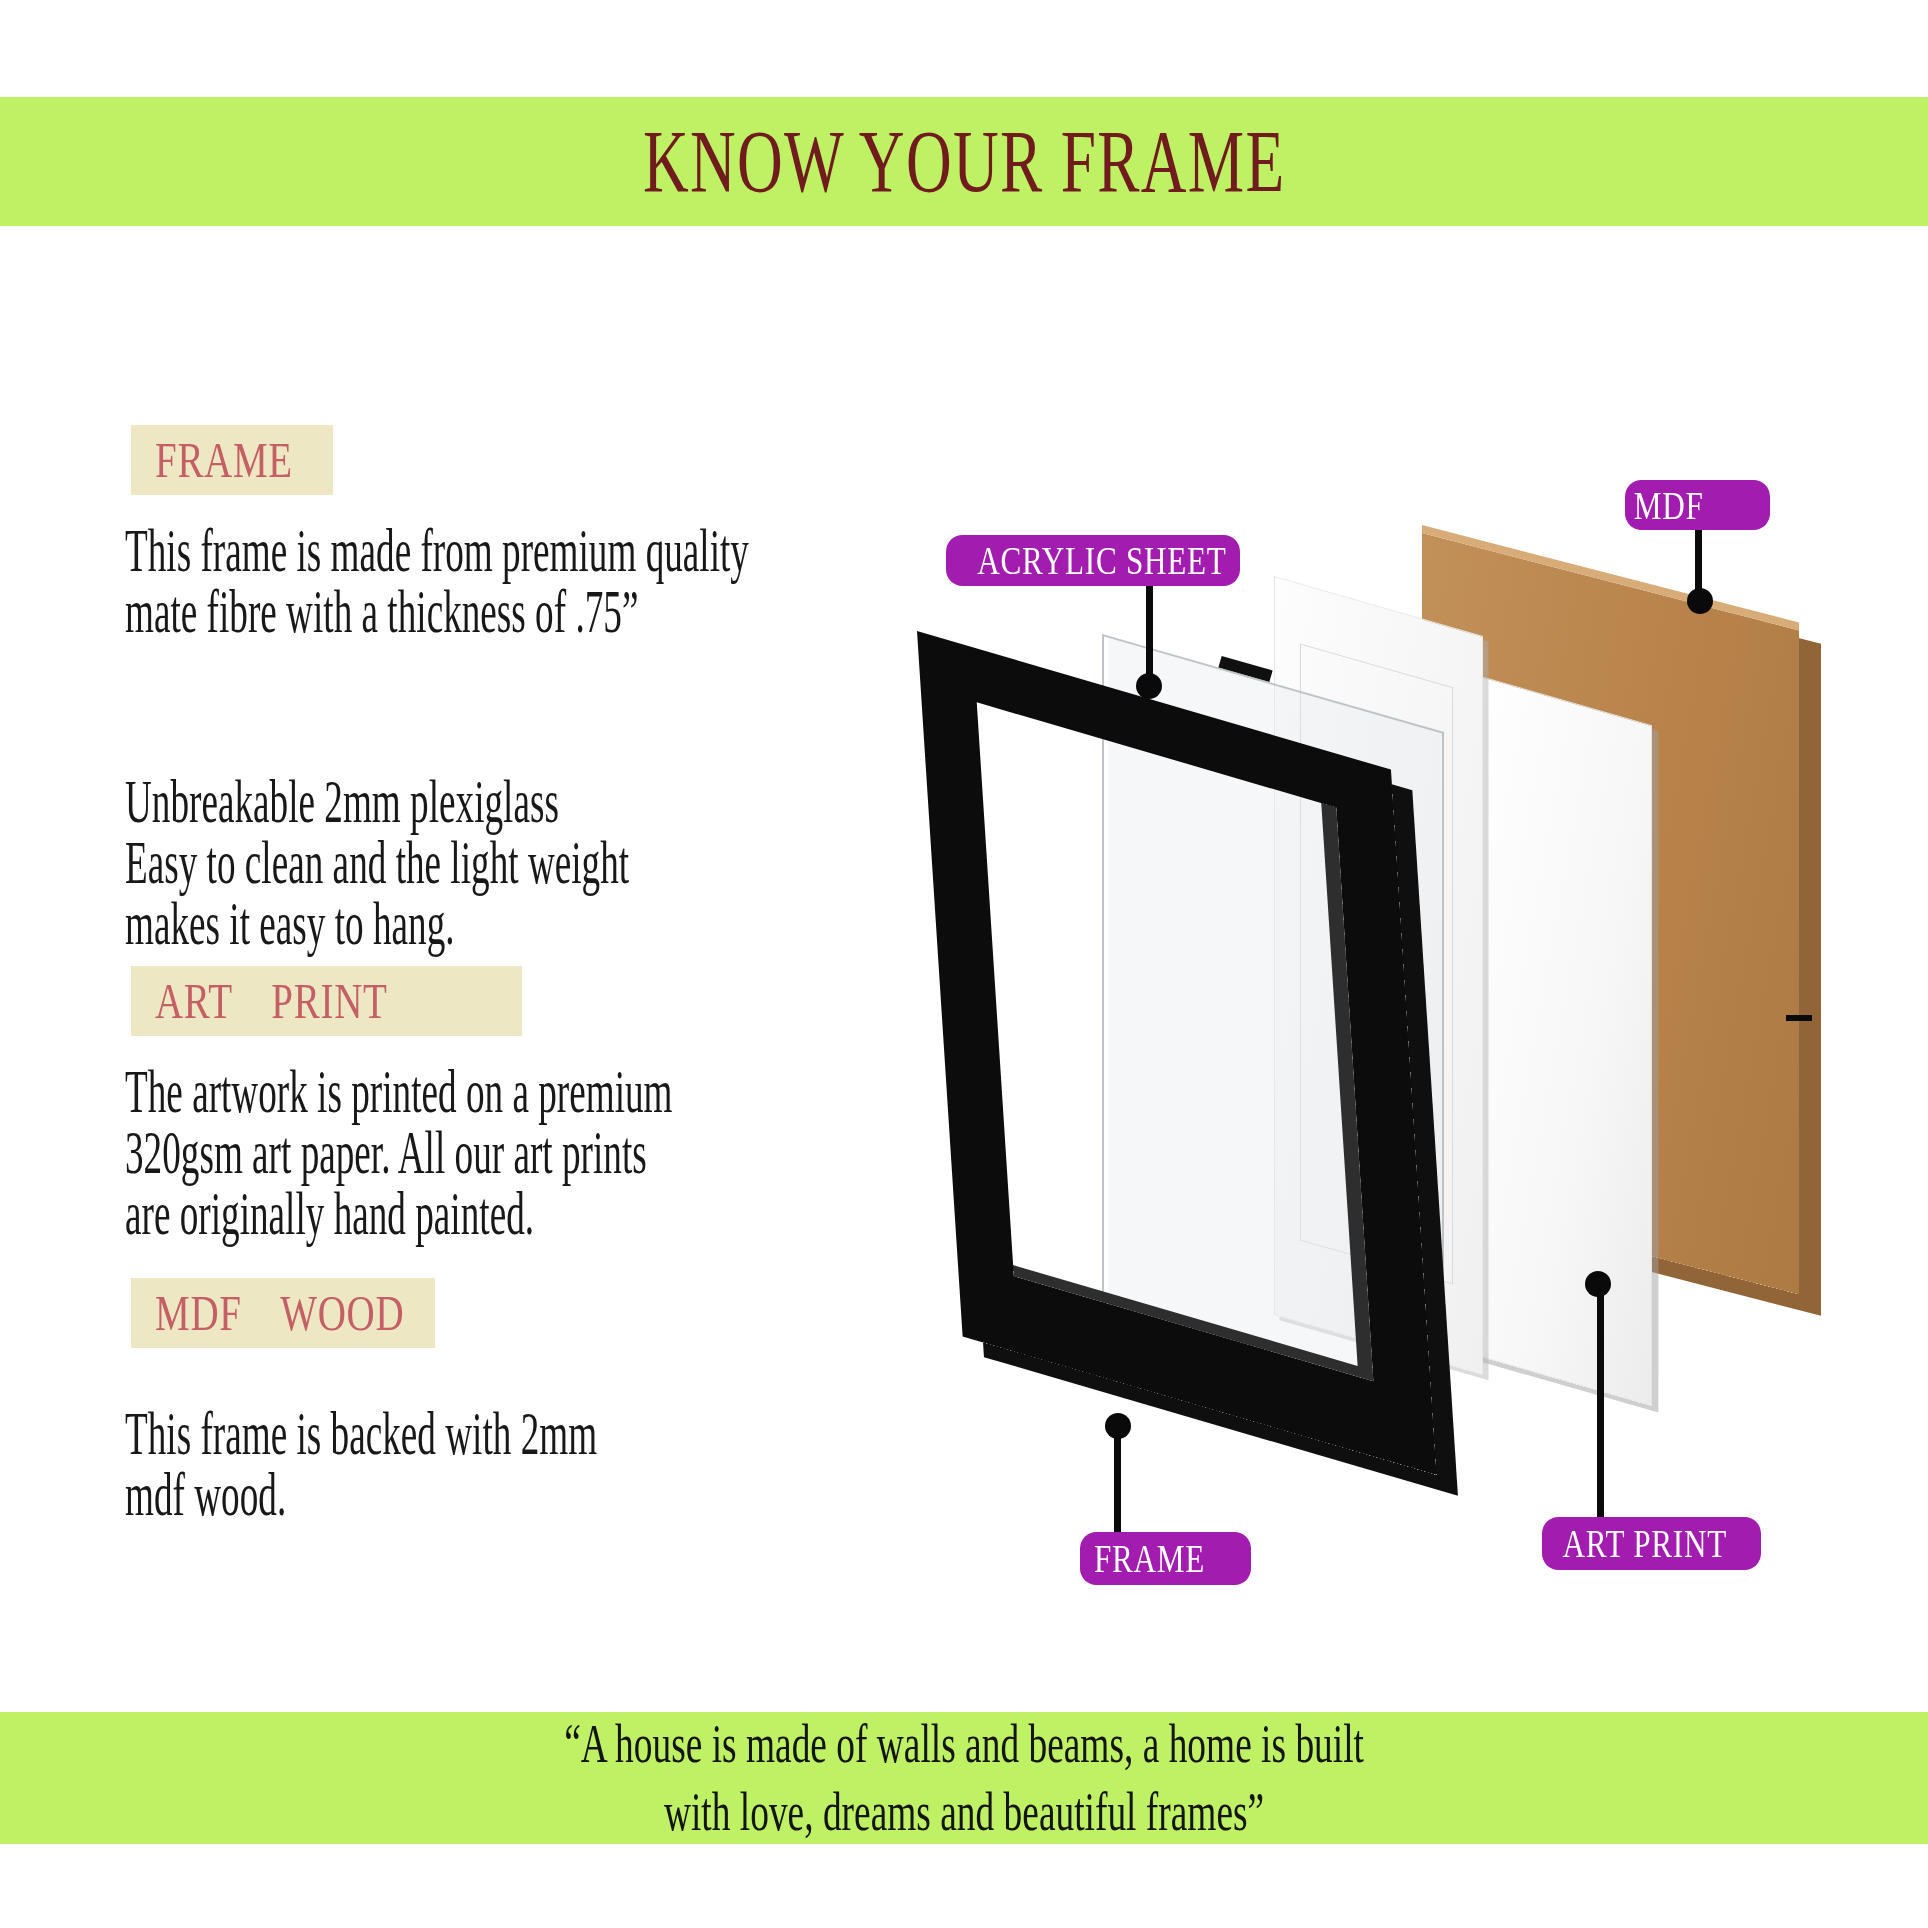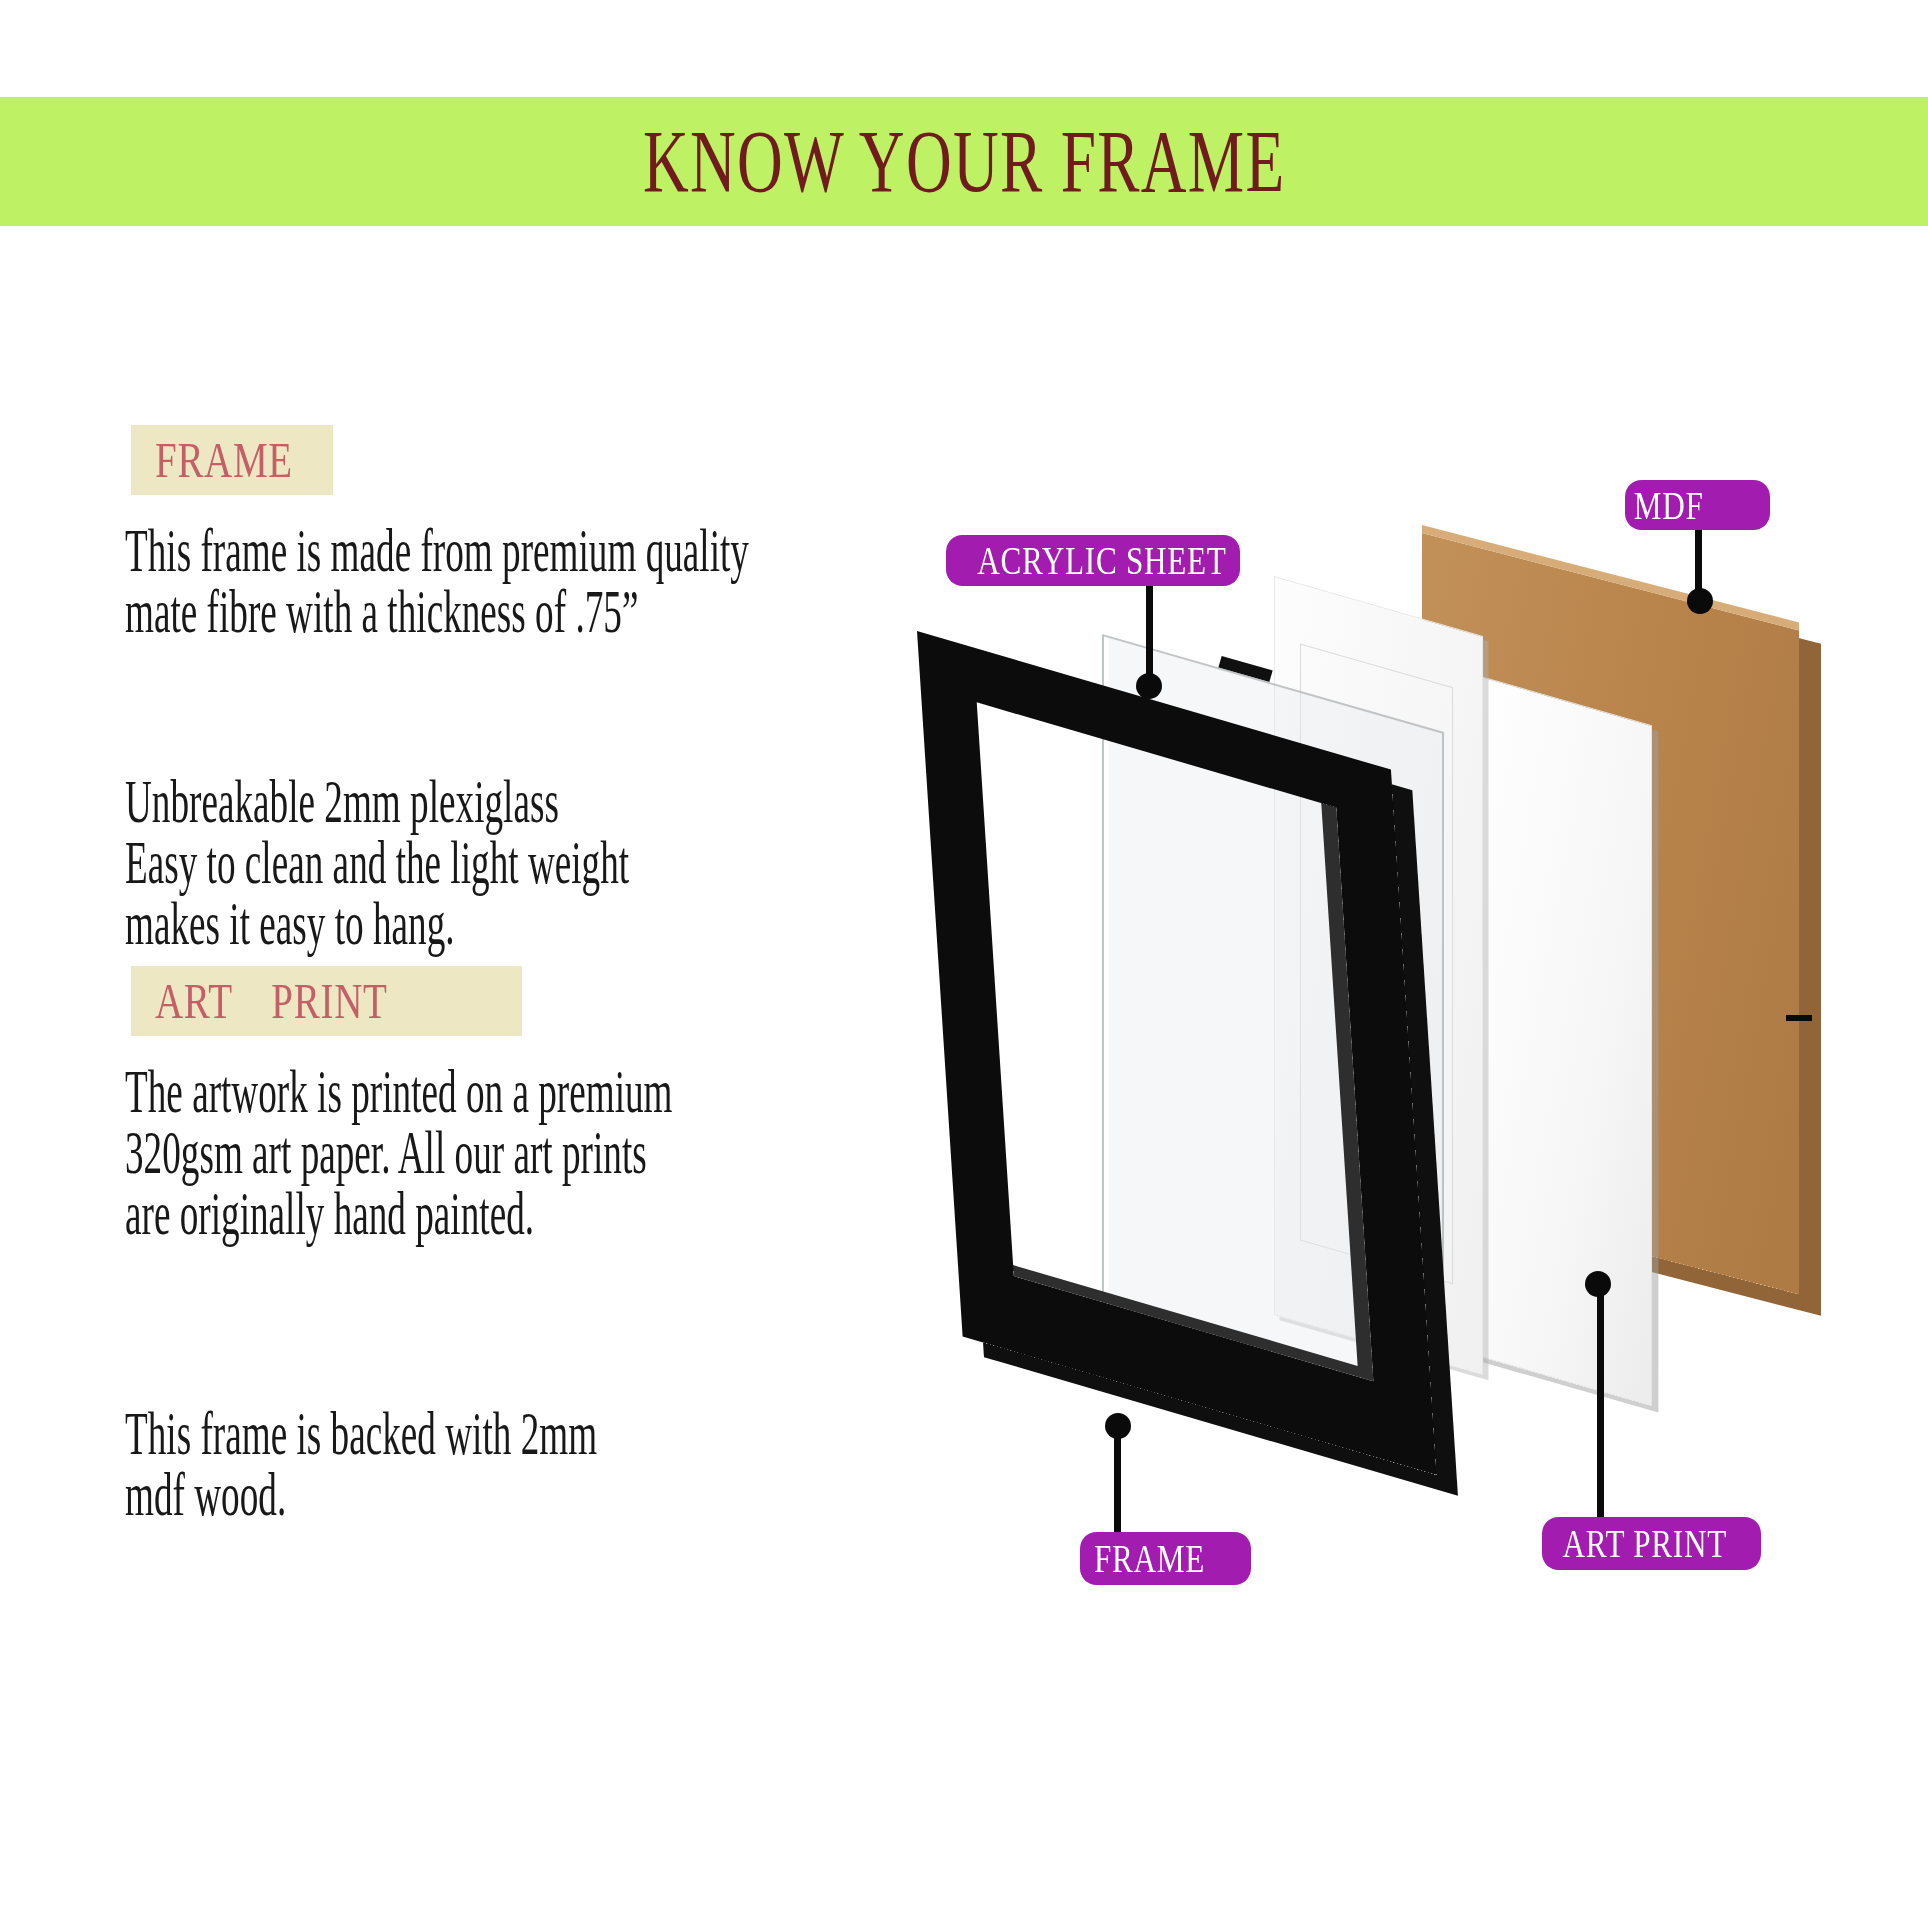--- a/index.html
+++ b/index.html
@@ -96,20 +96,23 @@
 
   <div class="badge b3">
     <span class="btxt">ART PRINT</span>
   </div>
   <div class="para p3">
     <div class="pline">The artwork is printed on a premium</div>
     <div class="pline">320gsm art paper. All our art prints</div>
     <div class="pline">are originally hand painted.</div>
   </div>
 
+  <div class="badge b4">
+    <span class="btxt">MDF WOOD</span>
+  </div>
   <div class="para p4">
     <div class="pline">This frame is backed with 2mm</div>
     <div class="pline">mdf wood.</div>
   </div>
 
   <div id="diagram">
 
     <div class="layer mdf"></div>
     <div class="layer artprint"></div>
     <div class="layer mat">
@@ -139,15 +142,21 @@
     </div>
 
     <div class="stem stem-art"></div>
     <div class="dot dot-art"></div>
     <div class="pill pill-art">
       <span class="ptxt">ART PRINT</span>
     </div>
 
   </div>
 
+  <div class="band band-bottom">
+    <div class="quote">
+      <div class="qline">“A house is made of walls and beams, a home is built</div>
+      <div class="qline">with love, dreams and beautiful frames”</div>
+    </div>
+  </div>
 
 </div>
 
 
 </body></html>

